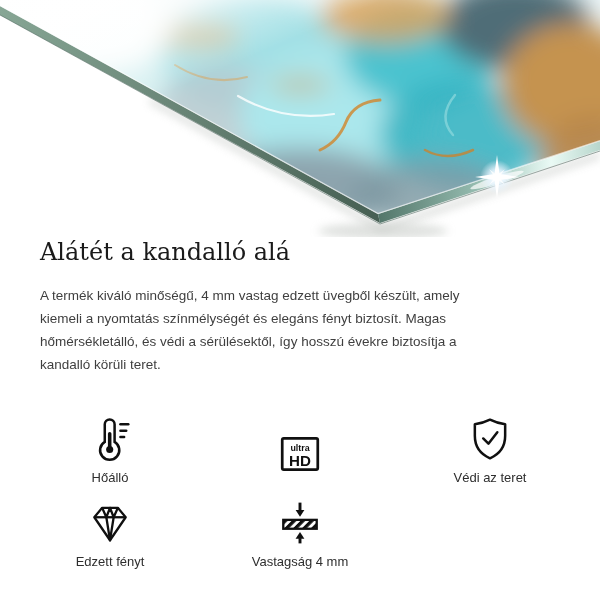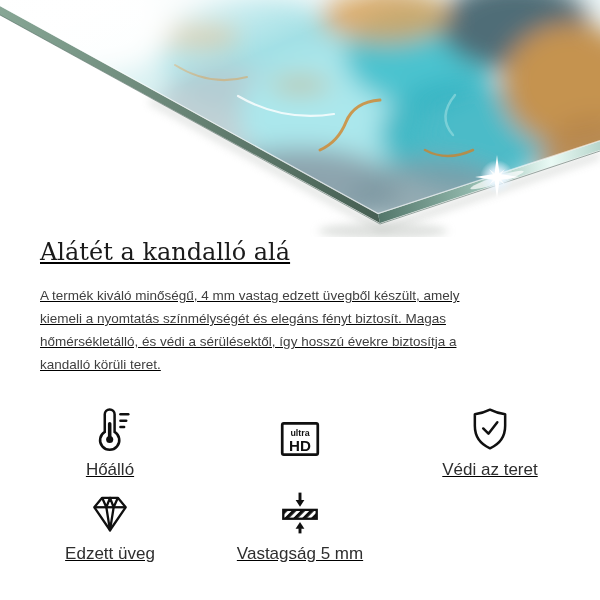--- a/index.html
+++ b/index.html
@@ -2,42 +2,42 @@
 <html><head>
 <meta charset="utf-8">
 <style>
   html,body{margin:0;padding:0;background:#ffffff;}
   .page{
     position:relative;width:600px;height:600px;overflow:hidden;
     background:#ffffff;font-family:"Liberation Sans",sans-serif;
   }
   .hero{margin:0;position:absolute;top:0;left:0;width:600px;height:237px;}
   .hero svg{display:block;width:600px;height:237px;}
-  .content{position:absolute;top:235px;left:0;width:543px;text-decoration:underline;}
+  .content{position:absolute;top:235px;left:0;width:543px;}
   h1{
     margin:0 0 14px 0;padding:0 40px;
     font-family:"DejaVu Serif","Liberation Serif",serif;
     font-weight:400;font-size:24px;line-height:35px;color:#1a1a1a;
   }
   .desc{
     margin:0;padding:0 42px 0 40px;max-width:512px;
     font-size:13.5px;line-height:23px;color:#3f3f3f;
   }
   .features{
     margin-top:25px;display:grid;
     grid-template-columns:220px 160px 220px;
     grid-auto-rows:84px;width:600px;
   }
   .feature{
-    display:flex;flex-direction:column;align-items:center;justify-content:center;
+    display:flex;flex-direction:column;align-items:center;justify-content:flex-end;
   }
   .feature .icon{width:46px;height:46px;margin-bottom:8px;}
   .feature .icon svg{display:block;width:46px;height:46px;}
   .feature .label{
-    font-size:17px;color:#2e2e2e;text-align:center;white-space:nowrap;
+    font-size:13px;color:#2e2e2e;text-align:center;white-space:nowrap;
   }
 </style>
 </head>
 <body>
 
 <div class="page">
 
   <figure class="hero">
     <svg viewBox="0 0 600 237">
       <defs>
@@ -171,38 +171,38 @@
         <span class="icon">
           <svg viewBox="0 0 44 44">
             <g stroke="#101010" stroke-width="2.2" fill="none" stroke-linejoin="round">
               <path d="M7 16.5 L14.5 7.5 H29.5 L37 16.5 L22 38.5 Z"></path>
               <path d="M7 16.5 H37"></path>
               <path d="M14.5 7.5 L18.5 16.5 L22 7.5 L25.5 16.5 L29.5 7.5"></path>
               <path d="M18.5 16.5 L22 38.5 L25.5 16.5"></path>
             </g>
           </svg>
         </span>
-        <span class="label">Edzett üveg</span>
+        <span class="label">Edzett fényt</span>
       </div>
 
 
       <div class="feature">
         <span class="icon">
           <svg viewBox="0 0 44 44">
             <defs>
               <pattern id="hatch" width="6" height="6" patternUnits="userSpaceOnUse" patternTransform="rotate(45)">
                 <rect width="6" height="6" fill="#ffffff"></rect>
                 <rect width="3.2" height="6" fill="#101010"></rect>
               </pattern>
             </defs>
             <rect x="6" y="19" width="32" height="8.5" fill="url(#hatch)" stroke="#101010" stroke-width="2.2"></rect>
             <line x1="22" y1="2.5" x2="22" y2="10" stroke="#101010" stroke-width="2.8"></line>
             <polygon points="17.8,9.5 26.2,9.5 22,16" fill="#101010"></polygon>
             <line x1="22" y1="41.5" x2="22" y2="36.5" stroke="#101010" stroke-width="2.8"></line>
             <polygon points="17.8,37 26.2,37 22,30.5" fill="#101010"></polygon>
           </svg>
         </span>
-        <span class="label">Vastagság 5 mm</span>
+        <span class="label">Vastagság 4 mm</span>
       </div>
 
     </div>
   </section>
 </div>
 
 </body></html>

